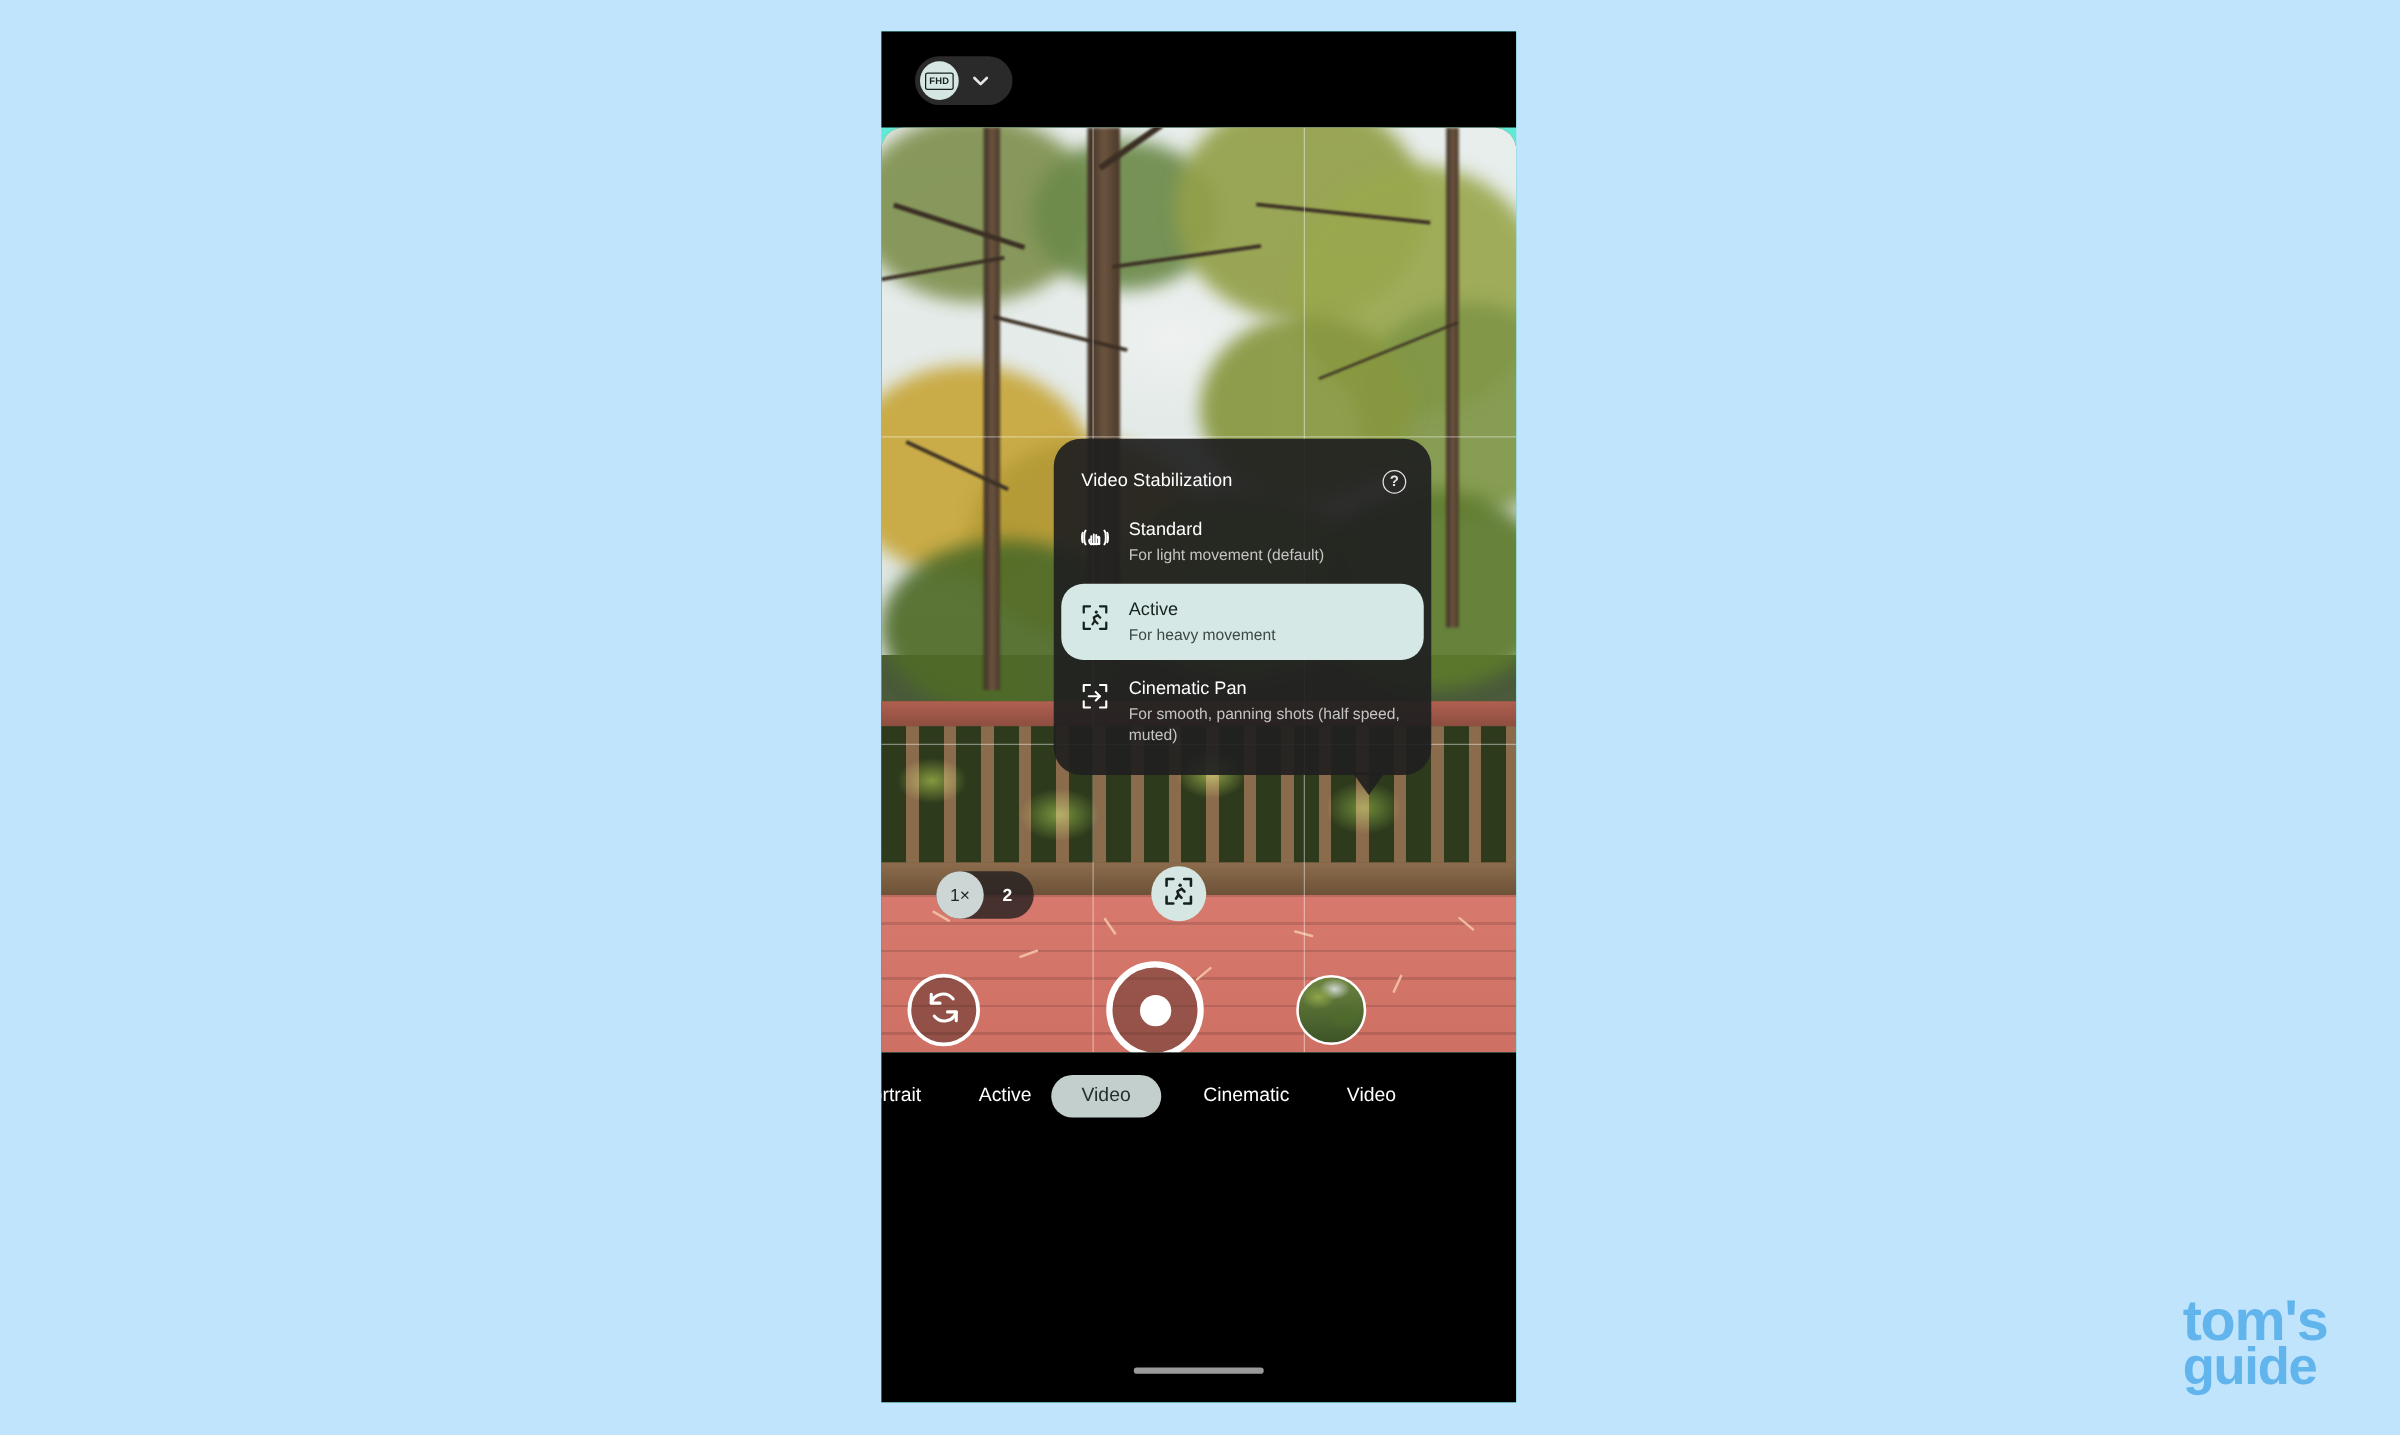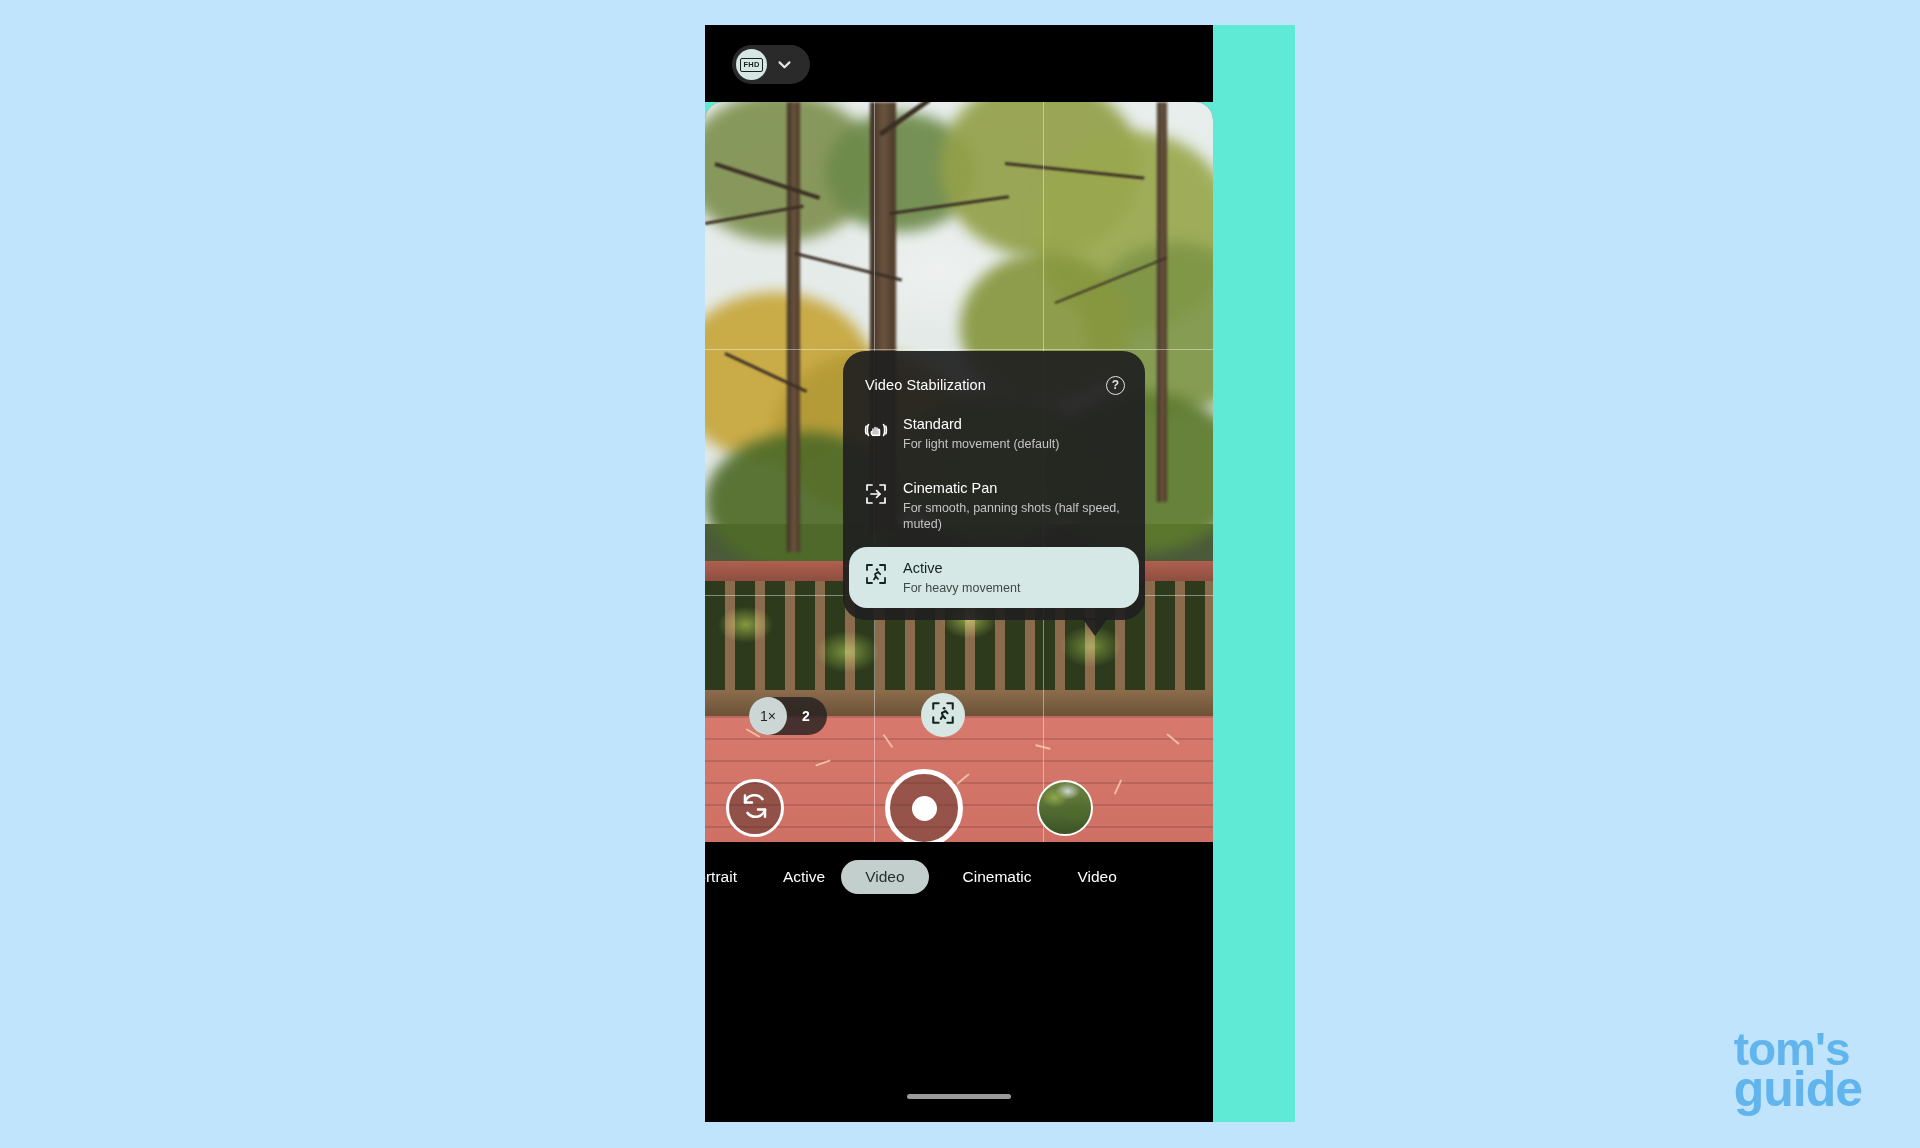--- a/index.html
+++ b/index.html
@@ -14,21 +14,21 @@
   #canvas {
     position:relative;
     width:1920px; height:1148px;
     background:#bfe4fc;
   }
 
   
   #phone {
     position:absolute;
     left:705px; top:25px;
-    width:590px; height:1097px;
+    width:508px; height:1097px;
     background:#5eead4;
     overflow:hidden;
   }
 
   
   #topbar {
     position:absolute; left:0; top:0;
     width:508px; height:77px;
     background:#000;
   }
@@ -328,21 +328,21 @@
   #watermark {
     position:absolute;
     right:58px; bottom:38px;
     color:#62b4ec;
     font-weight:bold;
     line-height:.82;
     text-align:left;
     letter-spacing:-1px;
   }
   #wm-l1 { font-size:46px; }
-  #wm-l2 { font-size:50px; }
+  #wm-l2 { font-size:42px; }
 </style>
 </head>
 <body>
 
 <div id="canvas">
 
   <div id="phone">
 
     <div id="topbar">
       <div id="quality-chip">
@@ -467,56 +467,56 @@
               <path d="M8 13.5 C7 13.5 7 16 8.5 17.2 L15.5 17.2 L15.5 12 C15.5 11 14 11 14 12" stroke-width="1.5"></path>
             </svg>
           </span>
           <span class="opt-text">
             <span class="opt-title">Standard</span>
             <span class="opt-desc" style="display:block">For light movement (default)</span>
           </span>
         </div>
 
 
-        <div class="stab-option">
-          <span class="opt-icon">
-            <svg viewBox="0 0 24 24" width="24" height="24" fill="none" stroke="#ffffff" stroke-width="1.7" stroke-linecap="round" stroke-linejoin="round">
-              <polyline points="3,8 3,3 8,3"></polyline>
-                <polyline points="16,3 21,3 21,8"></polyline>
-              <polyline points="21,16 21,21 16,21"></polyline>
-                <polyline points="8,21 3,21 3,16"></polyline>
-              <line x1="7" y1="12" x2="16" y2="12"></line>
-              <polyline points="12.6,8.6 16,12 12.6,15.4"></polyline>
-            </svg>
-          </span>
-          <span class="opt-text">
-            <span class="opt-title">Cinematic Pan</span>
-            <span class="opt-desc" style="display:block">For smooth, panning shots (half speed, muted)</span>
-          </span>
-        </div>
-
         <div class="stab-option selected">
           <span class="opt-icon">
             <svg viewBox="0 0 24 24" width="24" height="24" fill="none" stroke="#15221f" stroke-width="1.8" stroke-linecap="round" stroke-linejoin="round">
               <polyline points="3,8 3,3 8,3"></polyline>
                 <polyline points="16,3 21,3 21,8"></polyline>
               <polyline points="21,16 21,21 16,21"></polyline>
                 <polyline points="8,21 3,21 3,16"></polyline>
               <circle cx="13" cy="7.6" r="1.3" fill="#15221f" stroke="none"></circle>
               <path d="M14.2 10.2 L11 12 L11.8 14.6 L10 17.4"></path>
               <path d="M11.8 14.6 L14 16.8"></path>
               <path d="M14.2 10.2 L16.2 12.2"></path>
             </svg>
           </span>
           <span class="opt-text">
             <span class="opt-title">Active</span>
             <span class="opt-desc" style="display:block">For heavy movement</span>
           </span>
         </div>
 
+        <div class="stab-option">
+          <span class="opt-icon">
+            <svg viewBox="0 0 24 24" width="24" height="24" fill="none" stroke="#ffffff" stroke-width="1.7" stroke-linecap="round" stroke-linejoin="round">
+              <polyline points="3,8 3,3 8,3"></polyline>
+                <polyline points="16,3 21,3 21,8"></polyline>
+              <polyline points="21,16 21,21 16,21"></polyline>
+                <polyline points="8,21 3,21 3,16"></polyline>
+              <line x1="7" y1="12" x2="16" y2="12"></line>
+              <polyline points="12.6,8.6 16,12 12.6,15.4"></polyline>
+            </svg>
+          </span>
+          <span class="opt-text">
+            <span class="opt-title">Cinematic Pan</span>
+            <span class="opt-desc" style="display:block">For smooth, panning shots (half speed, muted)</span>
+          </span>
+        </div>
+
         <div id="dialog-tail"></div>
       </div>
 
     </div>
 
     <div id="mode-bar">
       <span class="mode-tab" style="margin-left:-28px;">Portrait</span>
       <span class="mode-tab" style="margin-left:26px;">Active</span>
       <span class="mode-tab active">Video</span>
       <span class="mode-tab" style="margin-left:18px;">Cinematic</span>

